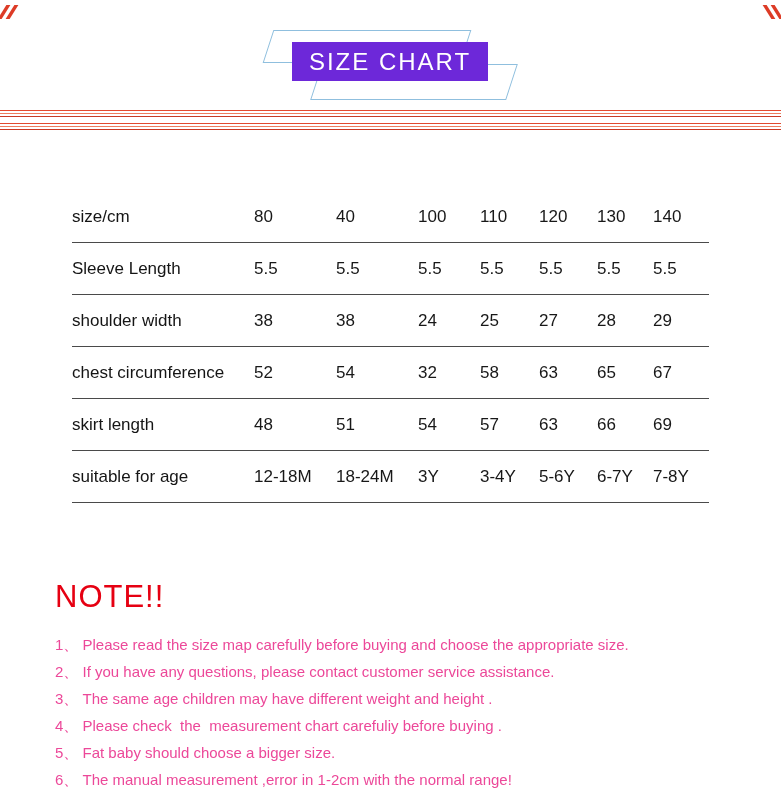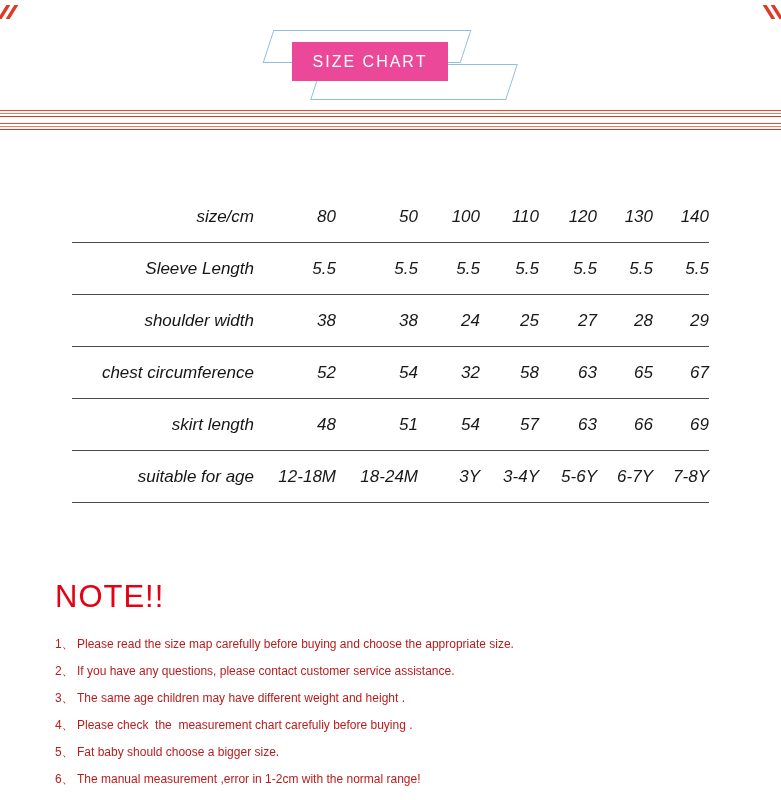--- a/index.html
+++ b/index.html
@@ -45,25 +45,25 @@
     transform: skewX(-18deg);
     background: transparent;
   }
   .deco-top    { left: 268px; top: 30px; width: 196px; height: 31px; }
   .deco-bottom { left: 316px; top: 64px; width: 194px; height: 34px; }
 
   .banner-box {
     position: absolute;
     left: 292px;
     top: 42px;
-    width: 156px;
+    width: 196px;
     height: 39px;
-    background: #ec4899;
+    background: #6d28d9;
     color: #ffffff;
-    font-size: 16px;
+    font-size: 24px;
     letter-spacing: 2px;
     display: flex;
     align-items: center;
     justify-content: center;
     z-index: 2;
   }
 
   
   .stripes {
     width: 781px;
@@ -82,46 +82,45 @@
   
   table.size-table {
     border-collapse: collapse;
     margin: 61px 0 0 72px;
     width: 637px;
     table-layout: fixed;
   }
   .size-table td {
     border-bottom: 1px solid #4a4a4a;
     height: 51px;
-    text-align: right;
+    text-align: left;
     font-size: 17px;
     color: #181818;
     padding: 0;
     white-space: nowrap;
-    font-style: italic;
   }
   .size-table td.row-label {
     font-size: 17px;
     color: #151515;
   }
 
   
   .note {
     margin: 76px 0 0 55px;
   }
   .note-title {
     font-family: Liberation Sans, sans-serif;
     color: #e60012;
     font-size: 31px;
     letter-spacing: 1px;
     margin-bottom: 16px;
   }
   .note-item {
-    font-size: 12px;
-    color: #b91c1c;
+    font-size: 15px;
+    color: #ec4899;
     line-height: 27px;
     white-space: pre-wrap;
   }
 </style>
 </head>
 <body>
 
 <div class="page">
 
   <div class="banner">
@@ -152,21 +151,21 @@
       <col style="width:62px">
       <col style="width:59px">
       <col style="width:58px">
       <col style="width:56px">
       <col style="width:56px">
     </colgroup>
     <tbody>
       <tr>
         <td class="row-label">size/cm</td>
         <td>80</td>
-        <td>50</td>
+        <td>40</td>
         <td>100</td>
         <td>110</td>
         <td>120</td>
         <td>130</td>
         <td>140</td>
       </tr>
       <tr>
         <td class="row-label">Sleeve Length</td>
         <td>5.5</td>
         <td>5.5</td>

